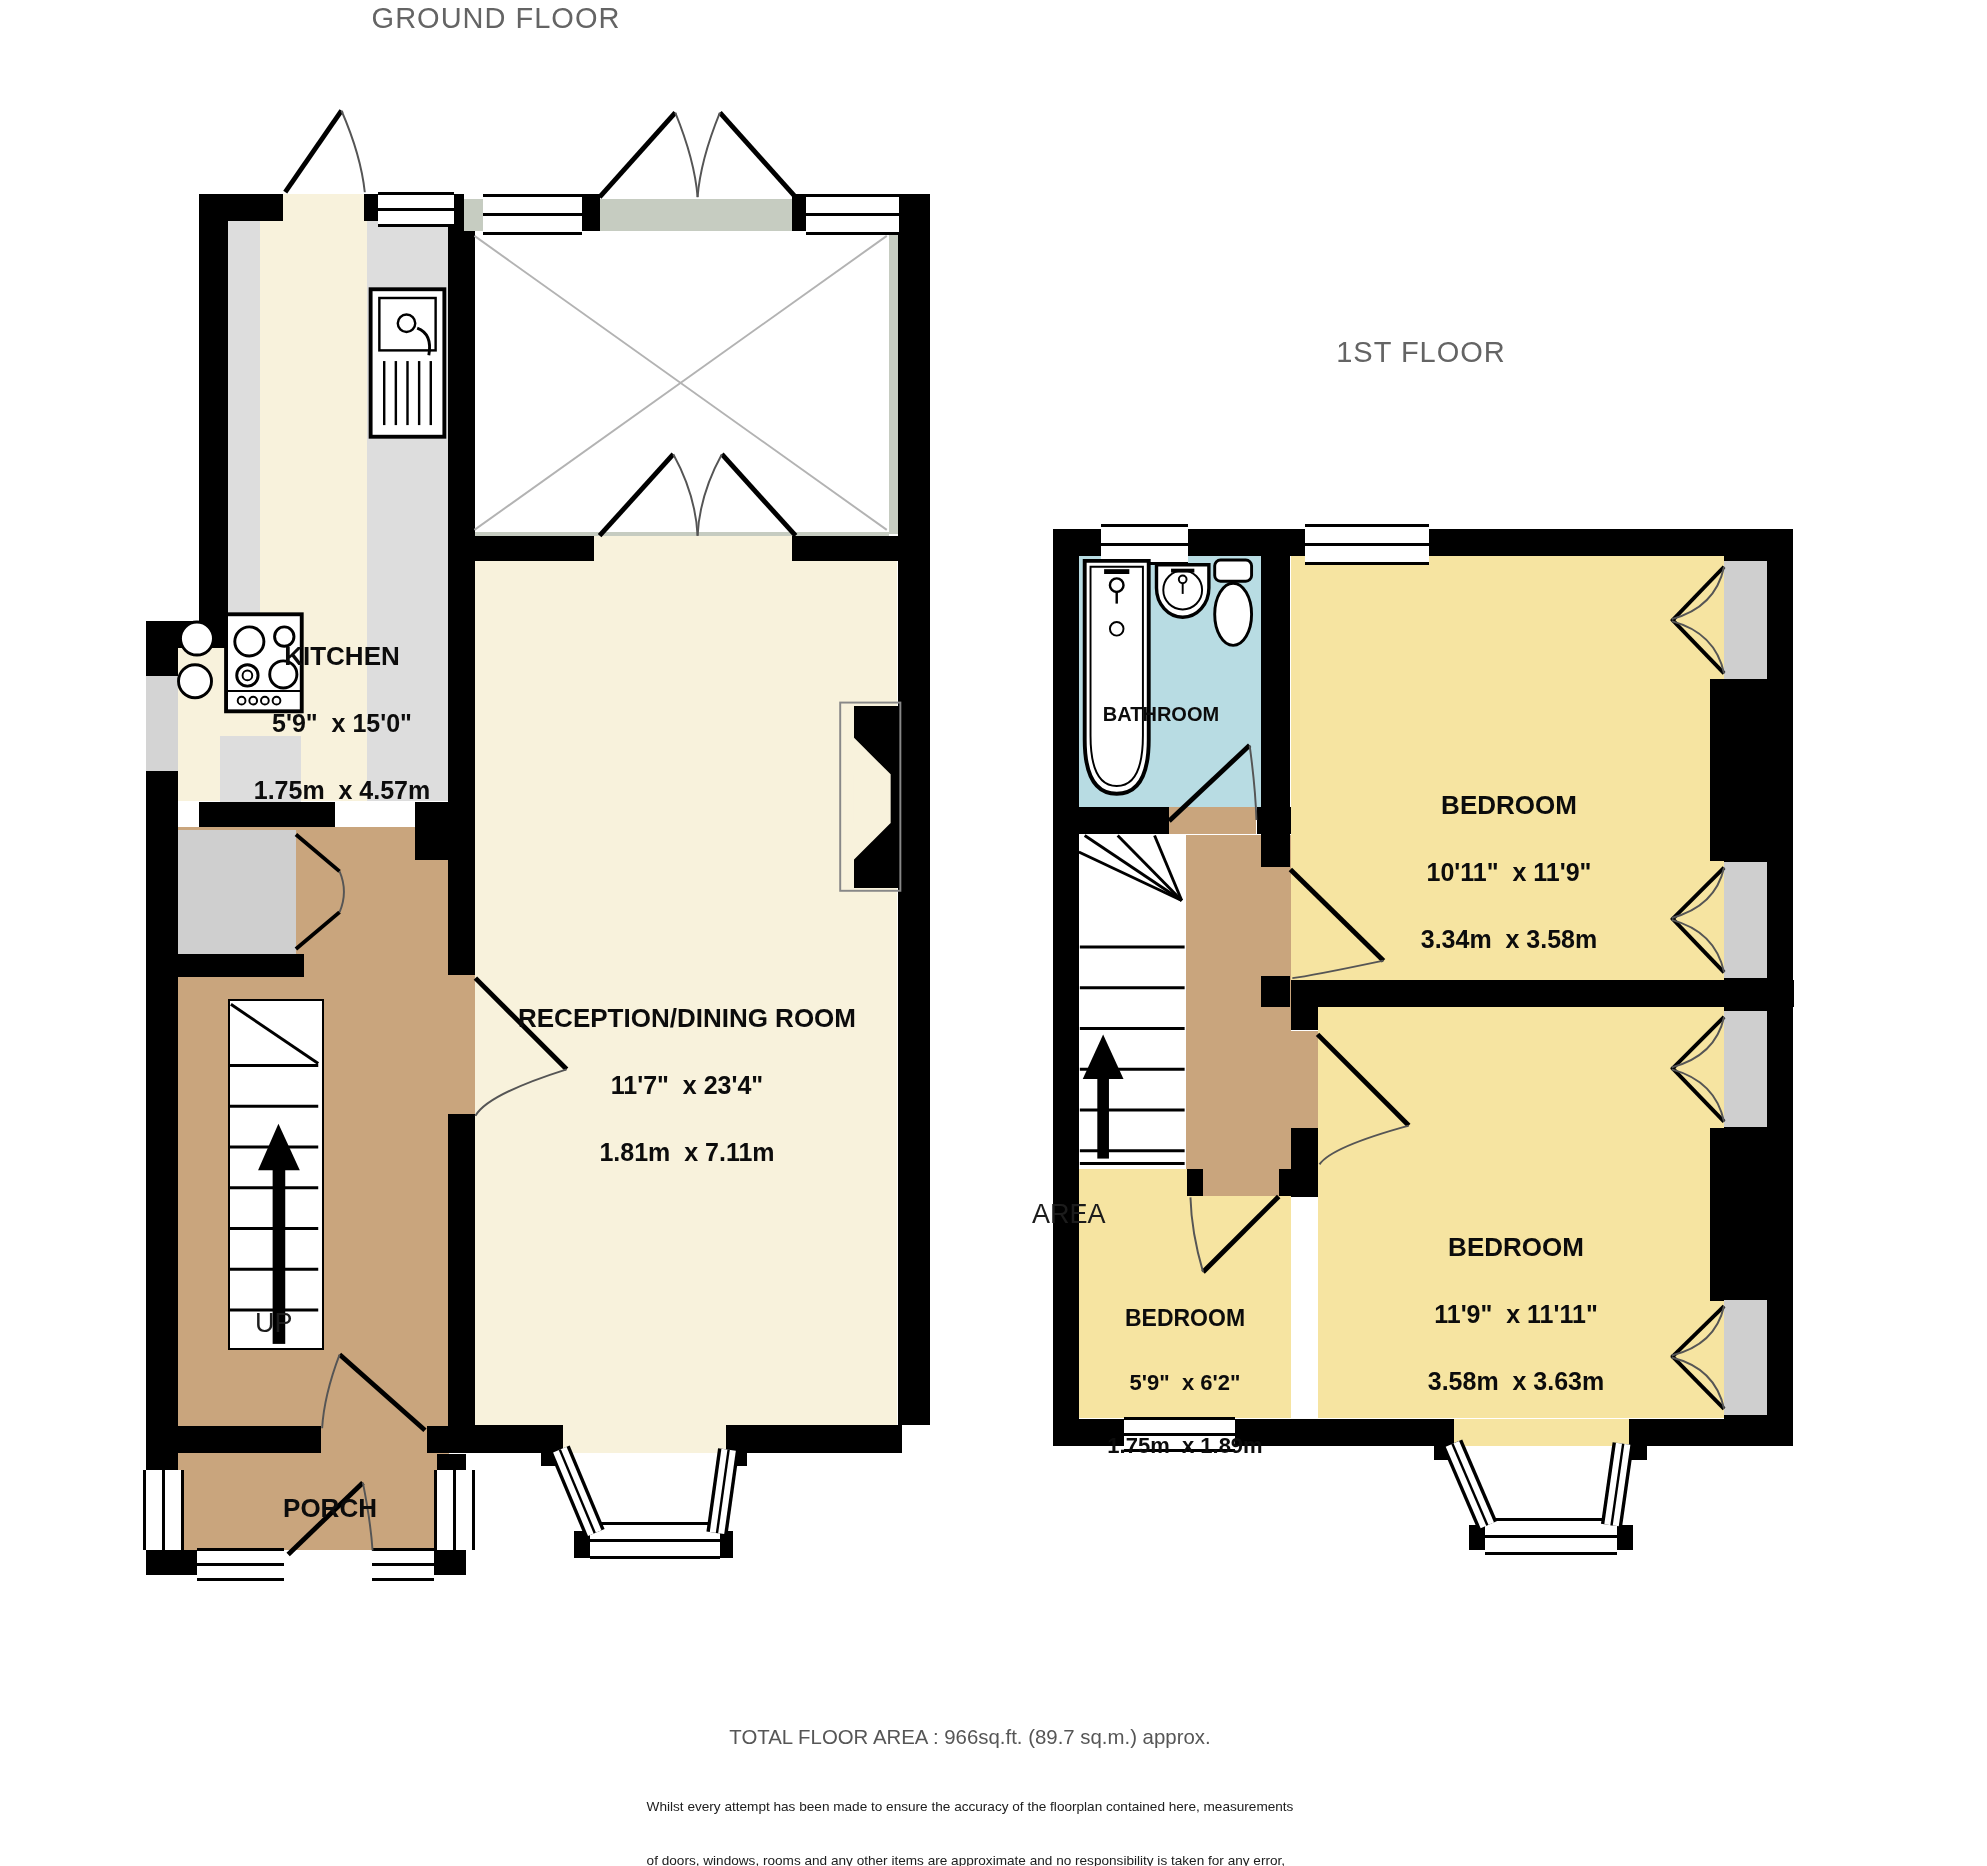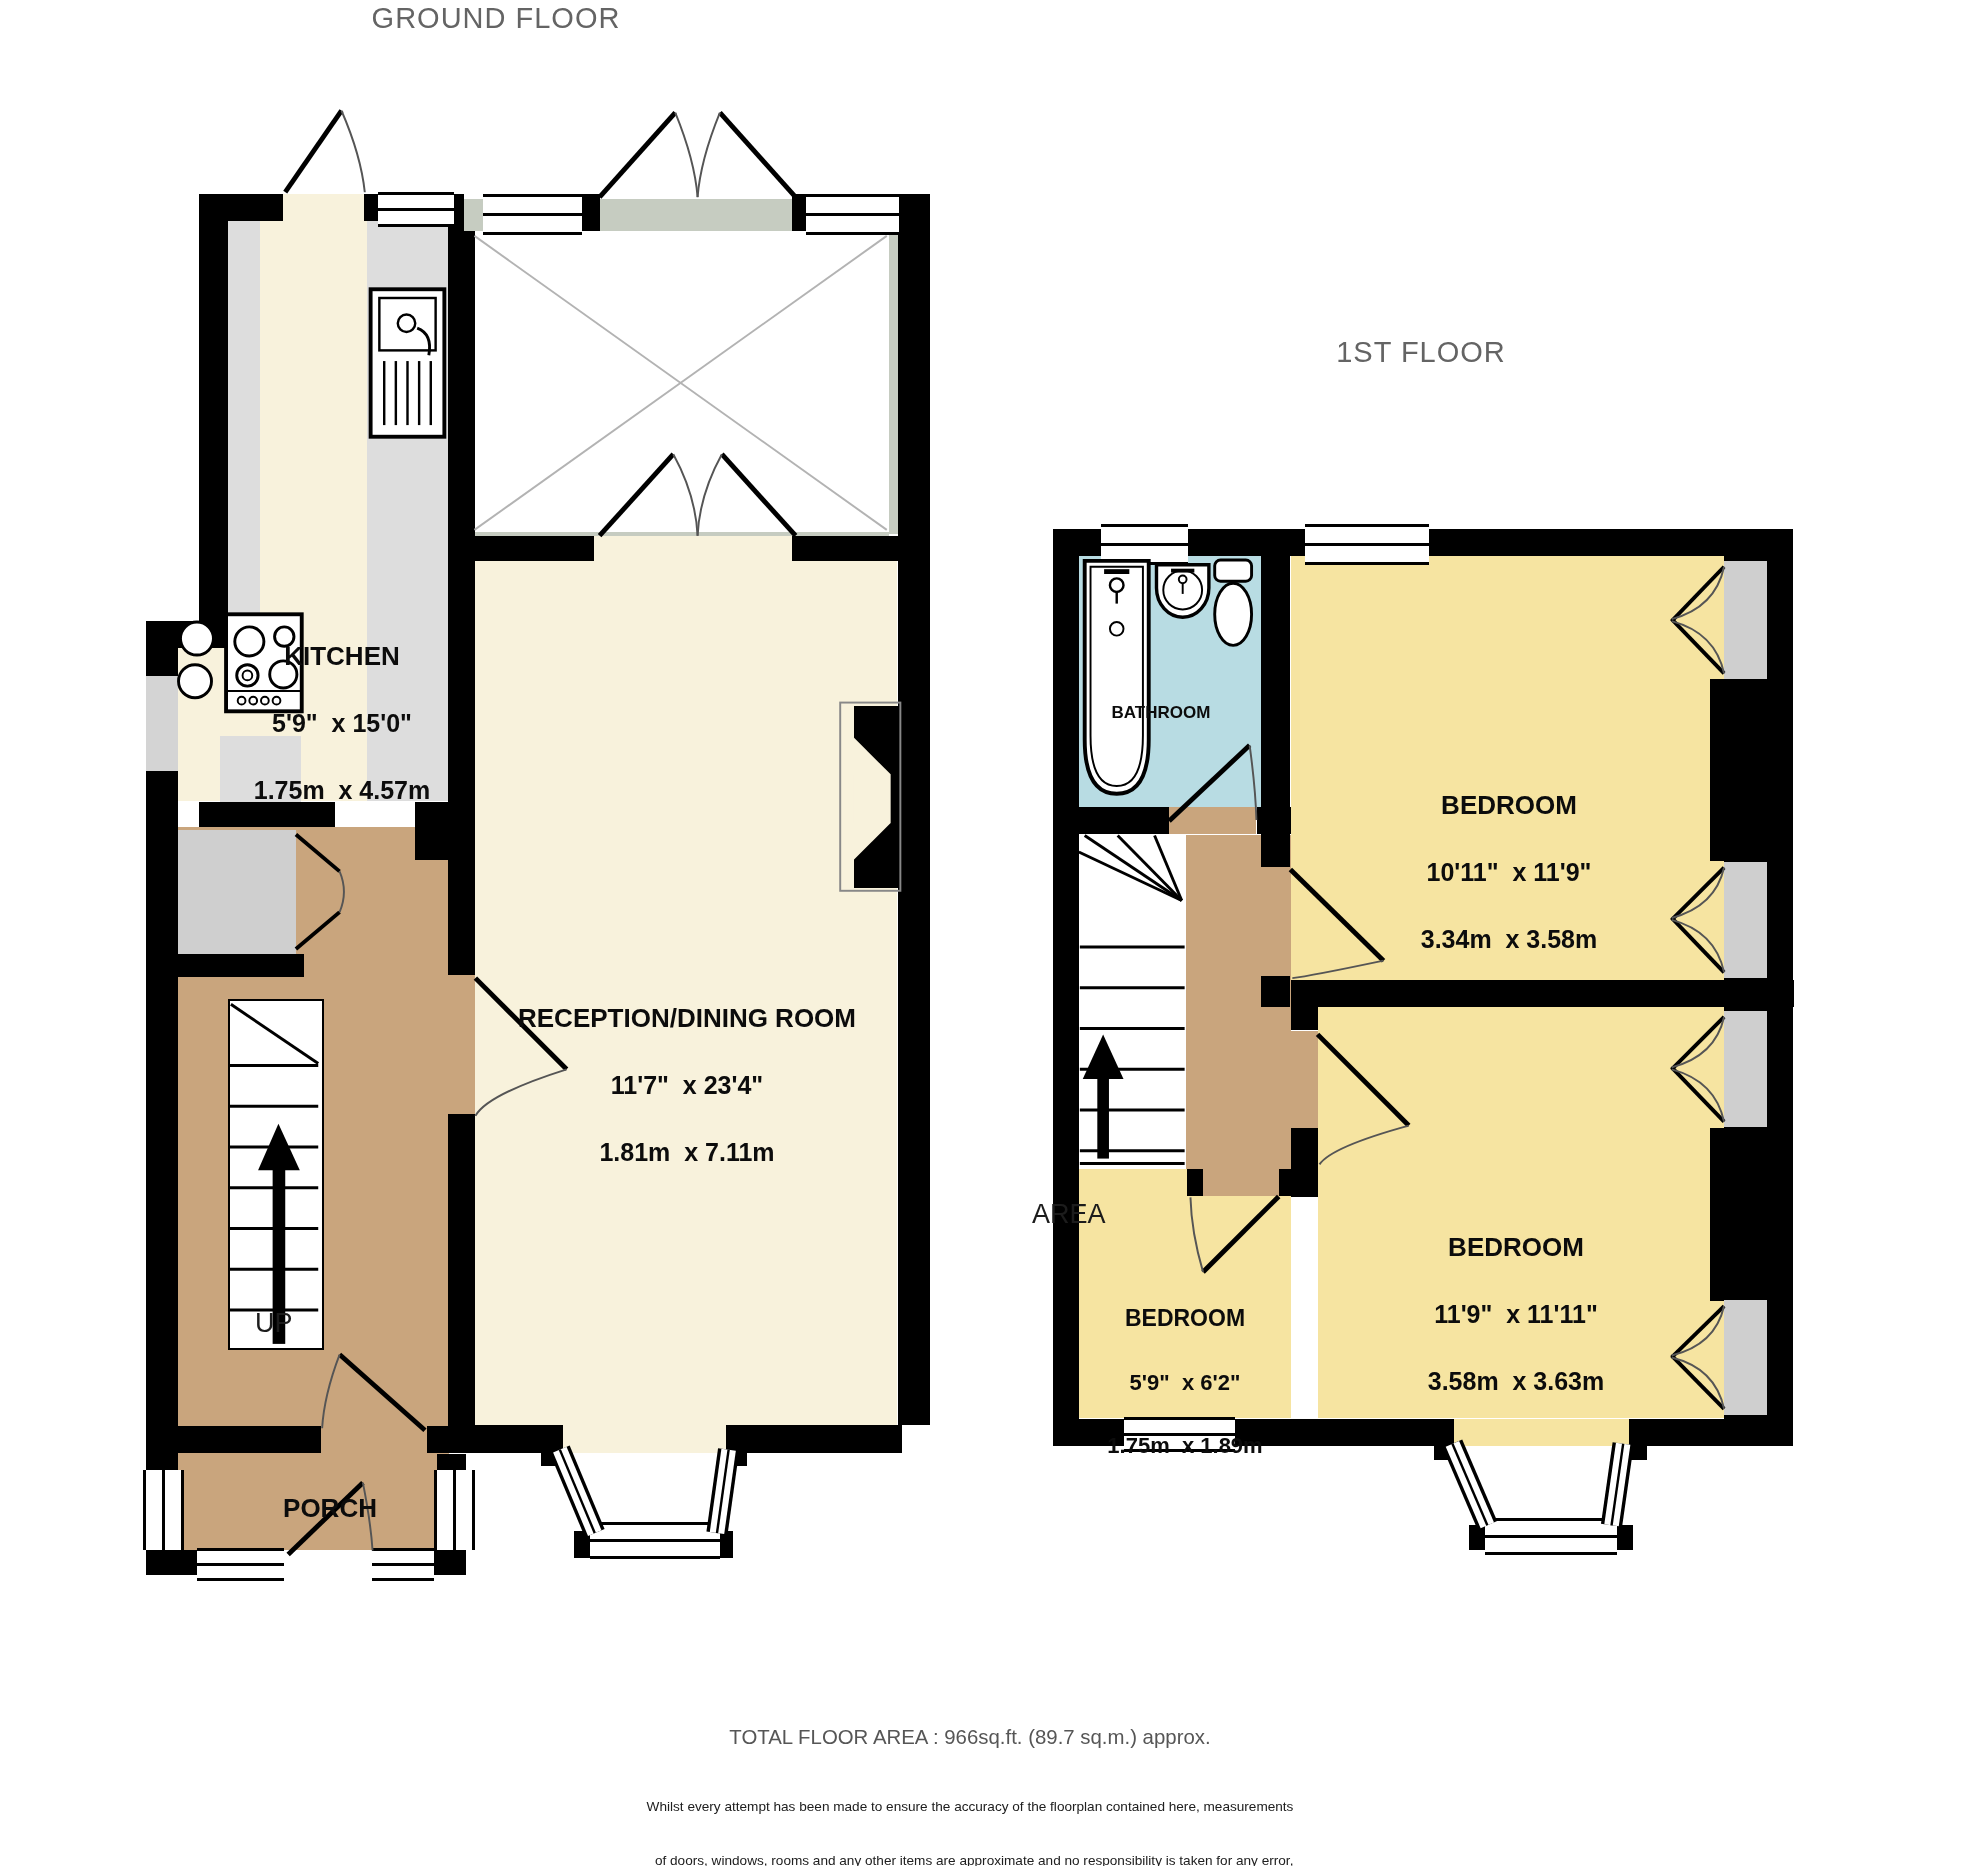--- a/index.html
+++ b/index.html
@@ -23,21 +23,21 @@
   .win-v::after{content:"";position:absolute;top:0;bottom:0;left:calc(50% - 1.5px);width:2.9px;background:#000;}
   .gray{position:absolute;background:#cfcfcf;z-index:20;}
   .sage{position:absolute;background:#c6ccc1;}
   .tanfix{position:absolute;background:#c9a57d;z-index:20;}
   .creamfix{position:absolute;background:#f8f2dc;z-index:20;}
   .yellowfix{position:absolute;background:#f6e4a1;z-index:20;}
   svg.lines{position:absolute;left:0;top:0;z-index:30;pointer-events:none;}
   .walls{z-index:10;}
   .fills{z-index:1;}
   .stairbox{position:absolute;background:#fff;border:2.9px solid #000;z-index:15;}
-  .footer{position:absolute;left:970px;transform:translateX(-50%);text-align:right;white-space:pre;z-index:50;}
+  .footer{position:absolute;left:970px;transform:translateX(-50%);text-align:left;white-space:pre;z-index:50;}
   .footer-total{font-size:20.4px;color:#565656;}
   .footer-line{font-size:13.6px;color:#202020;line-height:18.4px;}
 </style>
 </head>
 <body>
 
 <div id="canvas">
 
   <div class="floor-title" style="left:496px;top:1.9px">GROUND FLOOR</div>
   <div class="floor-title" style="left:1421px;top:336px">1ST FLOOR</div>
@@ -352,21 +352,21 @@
     <div class="rl-name">RECEPTION/DINING ROOM</div>
     <div class="rl-dim">11'7"  x 23'4"</div>
     <div class="rl-dim">1.81m  x 7.11m</div>
   </div>
   <div class="room-label" style="left:330px;top:1456px">
     <div class="rl-name">PORCH</div>
   </div>
   <div class="stair-text" style="left:255px;top:1308px">UP</div>
 
   <div class="room-label" style="left:1161px;top:666px">
-    <div class="rl-name" style="font-size:17px">BATHROOM</div>
+    <div class="rl-name" style="font-size:20px">BATHROOM</div>
   </div>
   <div class="room-label" style="left:1509px;top:753px">
     <div class="rl-name">BEDROOM</div>
     <div class="rl-dim">10'11"  x 11'9"</div>
     <div class="rl-dim">3.34m  x 3.58m</div>
   </div>
   <div class="room-label" style="left:1516px;top:1195px">
     <div class="rl-name">BEDROOM</div>
     <div class="rl-dim">11'9"  x 11'11"</div>
     <div class="rl-dim">3.58m  x 3.63m</div>

